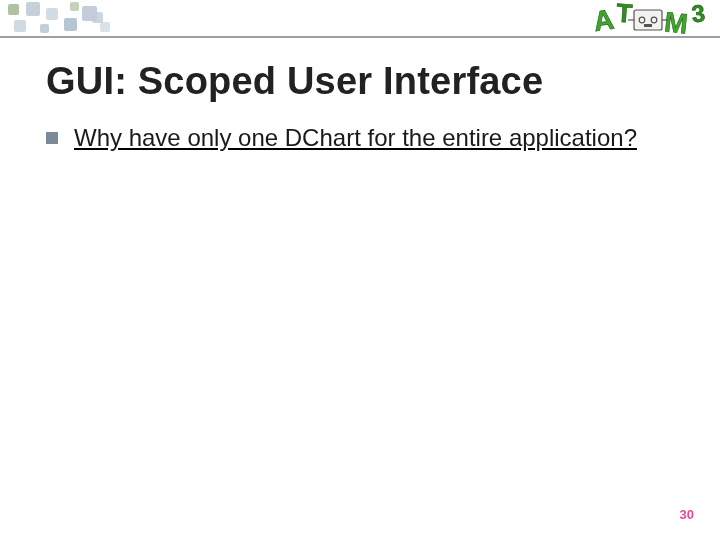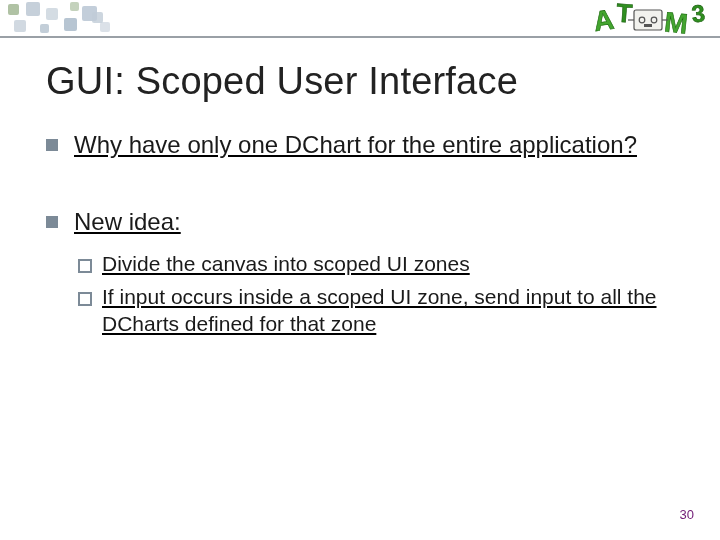--- a/index.html
+++ b/index.html
@@ -29,24 +29,24 @@
     position: absolute;
     top: 0; right: 6px;
     width: 120px; height: 40px;
   }
   .content {
     position: absolute;
     left: 46px; top: 60px; right: 46px;
   }
   h1.title {
     font-size: 38px;
-    font-weight: 400;
+    font-weight: 700;
     color: #222;
     letter-spacing: 0.2px;
-    margin-bottom: 27px;
+    margin-bottom: 20px;
   }
   ul.top-list {
     list-style: none;
     text-decoration: underline;
   }
   ul.top-list > li {
     position: relative;
     padding-left: 28px;
     font-size: 24px;
     line-height: 1.28;
@@ -77,22 +77,22 @@
     position: absolute;
     left: 4px; top: 8px;
     width: 10px; height: 10px;
     border: 2px solid #7c8a97;
     background: #fff;
   }
   .page-num {
     position: absolute;
     right: 26px; bottom: 18px;
     font-size: 13px;
-    font-weight: 400;
-    color: #701a75;
+    font-weight: 700;
+    color: #ec4899;
   }
 </style>
 </head>
 <body>
 
 <div class="top-deco">
   <div id="squares">
       <div class="square" style="left: 8px; top: 4px; width: 11px; height: 11px; background: rgb(111, 143, 90); opacity: 0.55;"></div>
       <div class="square" style="left: 26px; top: 2px; width: 14px; height: 14px; background: rgb(168, 183, 198); opacity: 0.65;"></div>
       <div class="square" style="left: 46px; top: 8px; width: 12px; height: 12px; background: rgb(207, 216, 224); opacity: 0.9;"></div>
@@ -119,23 +119,16 @@
   <line x1="68" y1="20" x2="74" y2="20" stroke="#555" stroke-width="1.2"></line>
   <rect x="50" y="24" width="8" height="3" fill="#555"></rect>
 </svg>
 
 <div class="content">
   <h1 class="title">GUI: Scoped User Interface</h1>
   <ul class="top-list">
     <li>
       <span>Why have only one DChart for the entire application?</span>
     </li>
-    <li>
-      <span>New idea:</span>
-      <ul class="sub-list">
-        <li>Divide the canvas into scoped UI zones</li>
-        <li>If input occurs inside a scoped UI zone, send input to all the DCharts defined for that zone</li>
-      </ul>
-    </li>
   </ul>
 </div>
 
 <div class="page-num">30</div>
 
 </body></html>

